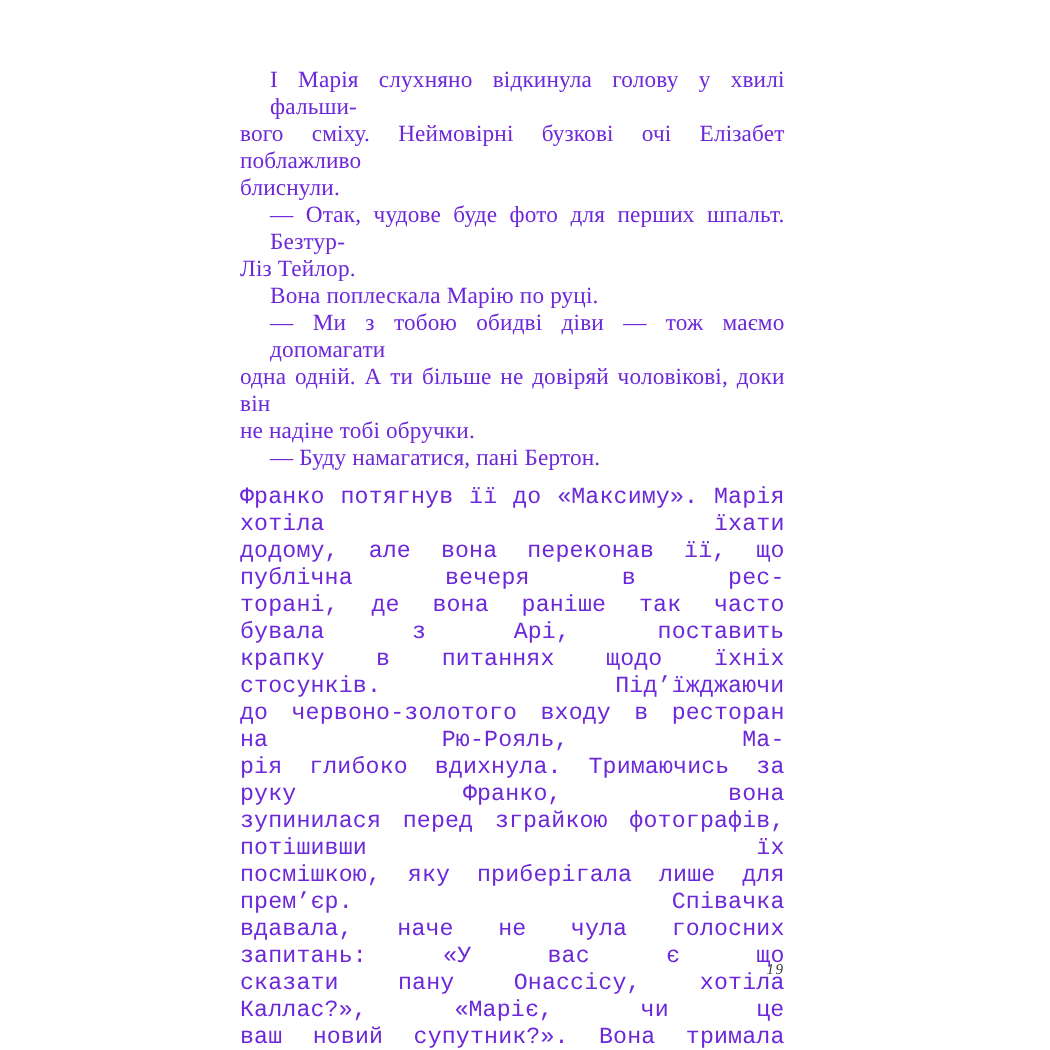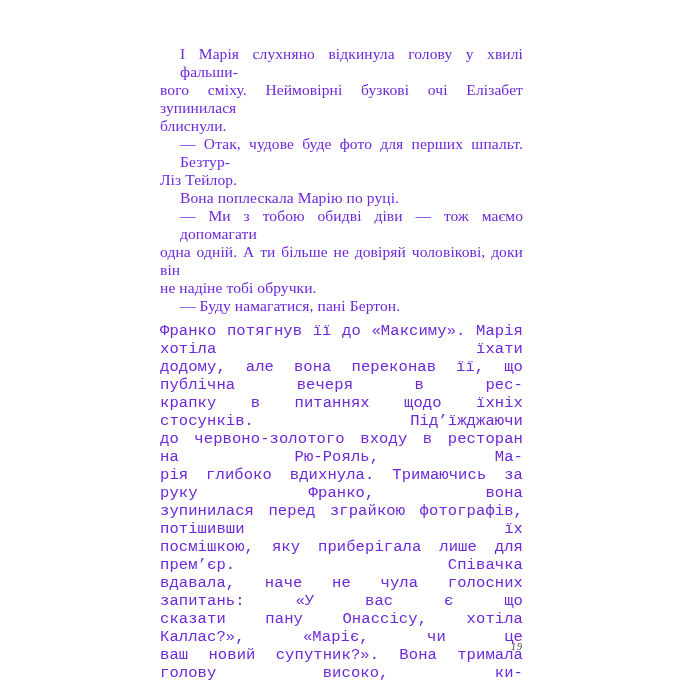--- a/index.html
+++ b/index.html
@@ -62,41 +62,42 @@
     letter-spacing: 1px;
   }
 </style>
 </head>
 <body>
 
 <main class="book-page">
   <div class="text-block" id="text-block">
       <div class="para">
         <div class="text-line first-indent">І Марія слухняно відкинула голову у хвилі фальши-</div>
-        <div class="text-line">вого сміху. Неймовірні бузкові очі Елізабет зупинилася</div>
+        <div class="text-line">вого сміху. Неймовірні бузкові очі Елізабет поблажливо</div>
         <div class="text-line last-line">блиснули.</div>
       </div>
       <div class="para">
         <div class="text-line first-indent">— Отак, чудове буде фото для перших шпальт. Безтур-</div>
         <div class="text-line last-line">Ліз Тейлор.</div>
       </div>
       <div class="para">
         <div class="text-line last-line first-indent">Вона поплескала Марію по руці.</div>
       </div>
       <div class="para">
         <div class="text-line first-indent">— Ми з тобою обидві діви — тож маємо допомагати</div>
         <div class="text-line">одна одній. А ти більше не довіряй чоловікові, доки він</div>
         <div class="text-line last-line">не надіне тобі обручки.</div>
       </div>
       <div class="para">
         <div class="text-line last-line first-indent">— Буду намагатися, пані Бертон.</div>
       </div>
       <div class="para gap-before">
         <div class="text-line">Франко потягнув її до «Максиму». Марія хотіла їхати</div>
         <div class="text-line">додому, але вона переконав її, що публічна вечеря в рес-</div>
+        <div class="text-line">торані, де вона раніше так часто бувала з Арі, поставить</div>
         <div class="text-line">крапку в питаннях щодо їхніх стосунків. Під’їжджаючи</div>
         <div class="text-line">до червоно-золотого входу в ресторан на Рю-Рояль, Ма-</div>
         <div class="text-line">рія глибоко вдихнула. Тримаючись за руку Франко, вона</div>
         <div class="text-line">зупинилася перед зграйкою фотографів, потішивши їх</div>
         <div class="text-line">посмішкою, яку приберігала лише для прем’єр. Співачка</div>
         <div class="text-line">вдавала, наче не чула голосних запитань: «У вас є що</div>
         <div class="text-line">сказати пану Онассісу, хотіла Каллас?», «Маріє, чи це</div>
         <div class="text-line">ваш новий супутник?». Вона тримала голову високо, ки-</div>
       </div>
     </div>

